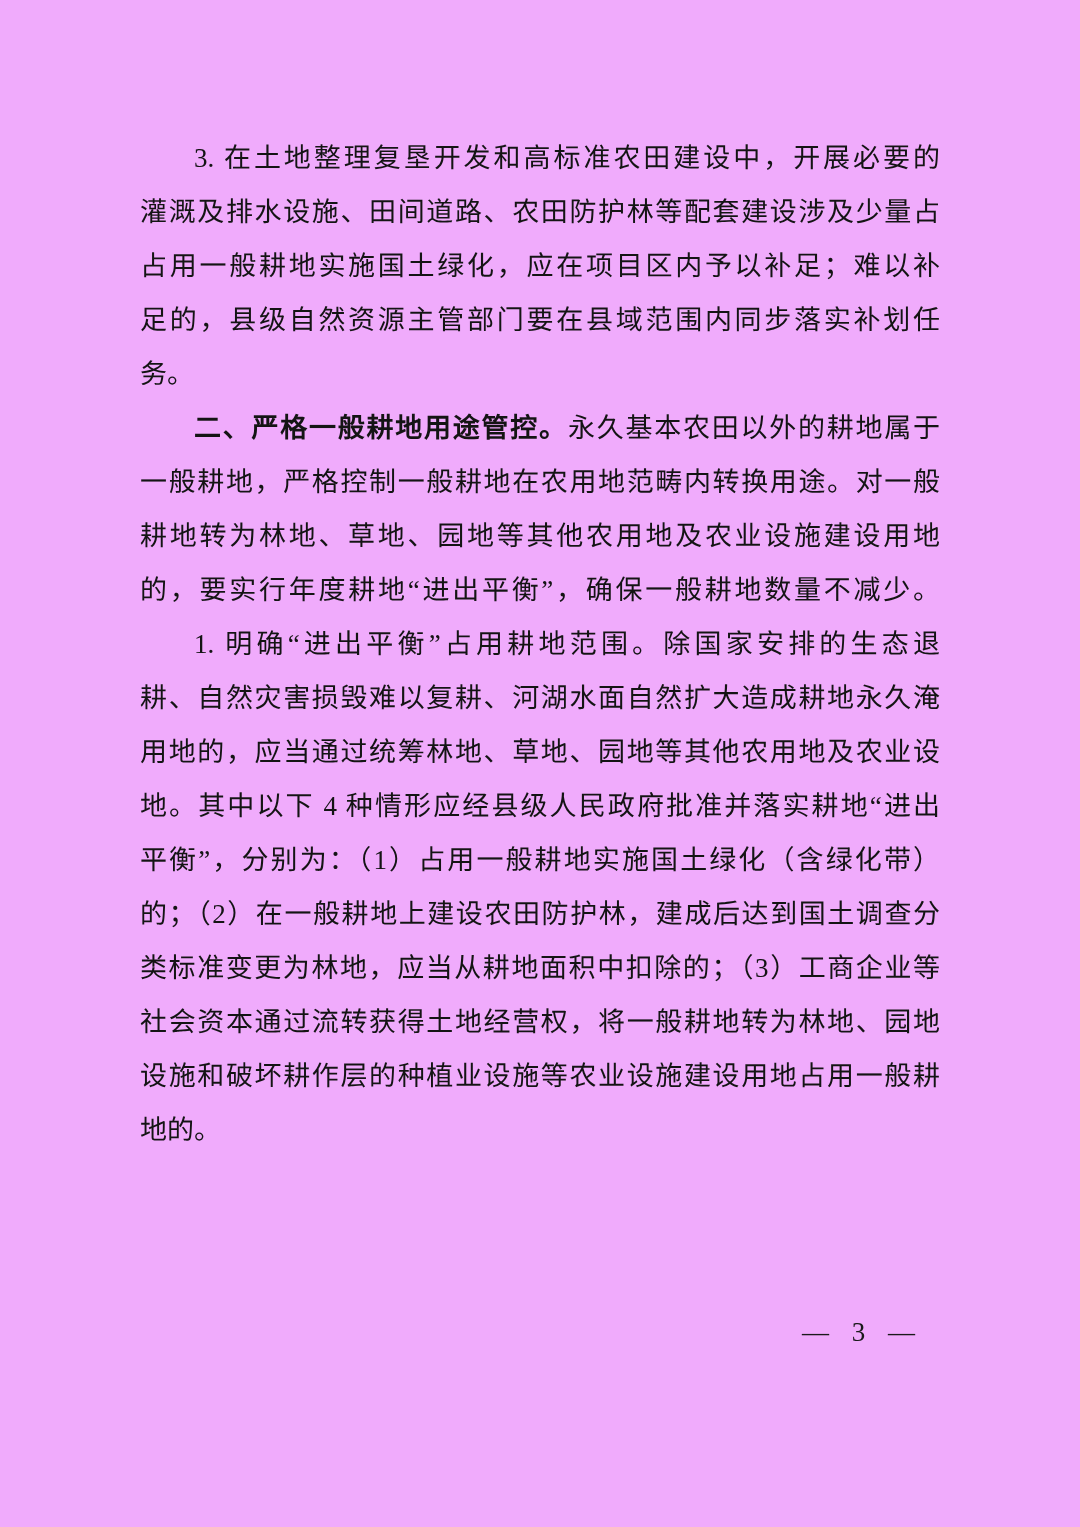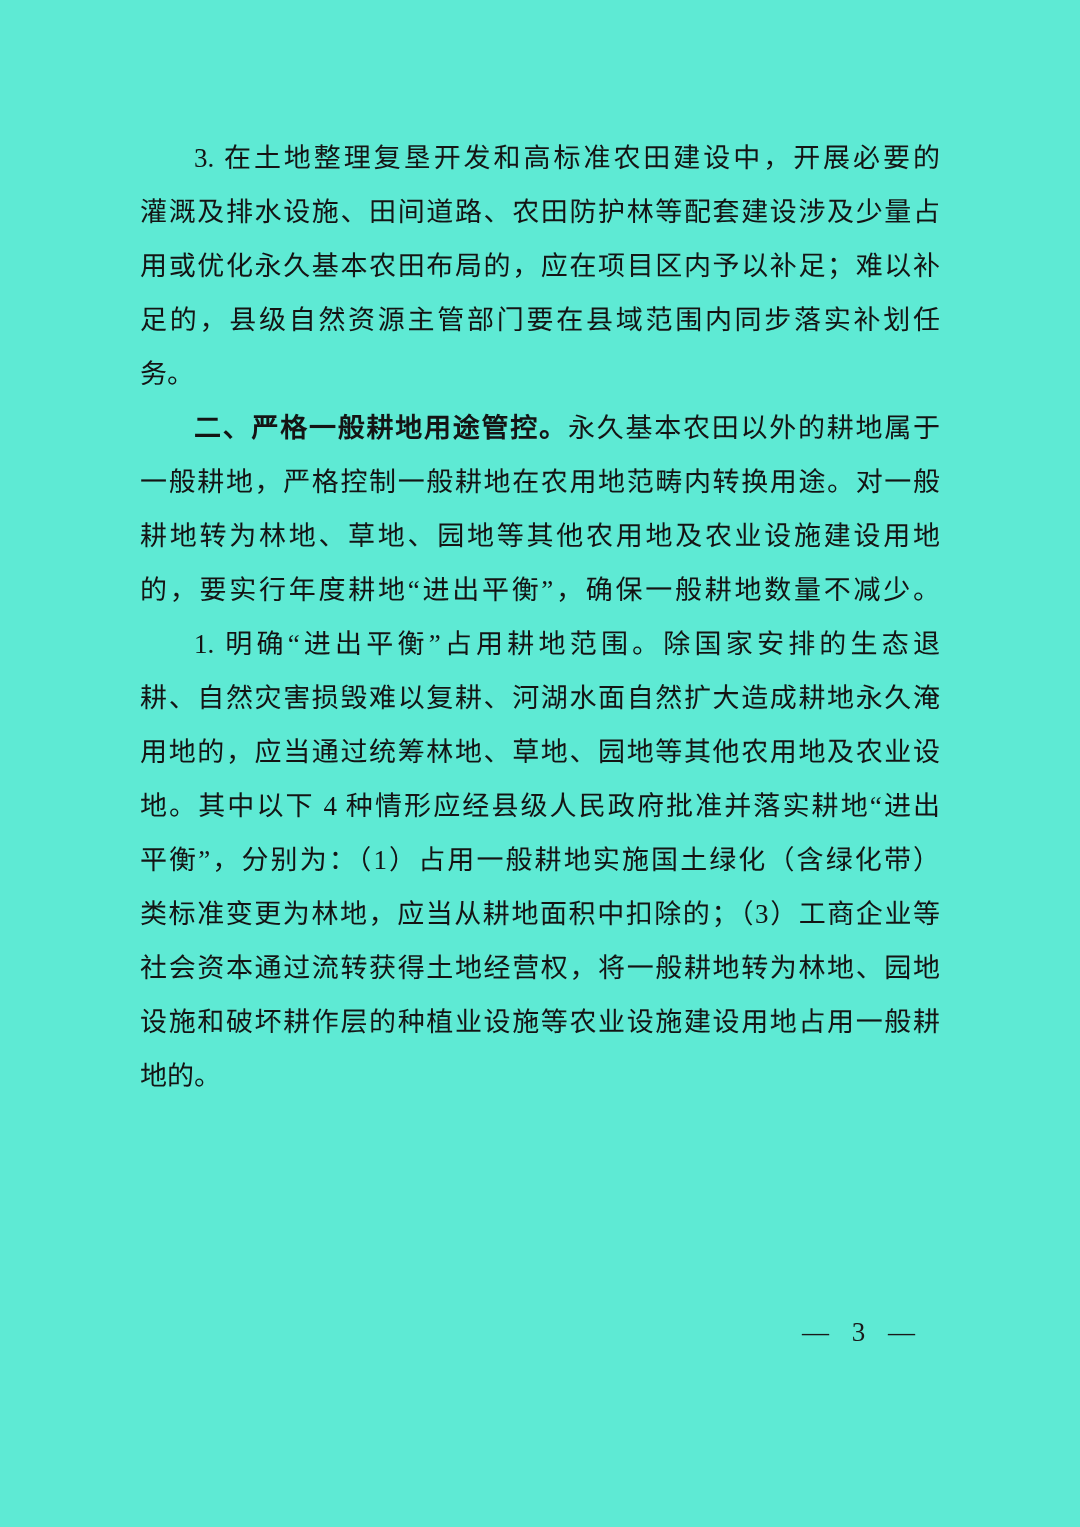--- a/index.html
+++ b/index.html
@@ -9,21 +9,21 @@
   body {
     width: 1080px;
     height: 1527px;
     overflow: hidden;
     background: #f7f7f7;
   }
   .page {
     position: relative;
     width: 1080px;
     height: 1527px;
-    background: #5eead4;
+    background: #f0abfc;
     font-family: "Liberation Serif", "DejaVu Serif", serif;
     color: #141414;
   }
   .text-column {
     position: absolute;
     left: 140px;
     top: 131px;
     width: 800px;
     font-size: 27px;
     line-height: 54px;
@@ -61,36 +61,37 @@
   }
 </style>
 </head>
 <body>
 
 <div class="page">
   <div class="text-column">
       <div>
         <div class="doc-line indent justify"><span class="seg">3. 在土地整理复垦开发和高标准农田建设中，开展必要的</span></div>
         <div class="doc-line justify"><span class="seg">灌溉及排水设施、田间道路、农田防护林等配套建设涉及少量占</span></div>
-        <div class="doc-line justify"><span class="seg">用或优化永久基本农田布局的，应在项目区内予以补足；难以补</span></div>
+        <div class="doc-line justify"><span class="seg">占用一般耕地实施国土绿化，应在项目区内予以补足；难以补</span></div>
         <div class="doc-line justify"><span class="seg">足的，县级自然资源主管部门要在县域范围内同步落实补划任</span></div>
         <div class="doc-line"><span class="seg">务。</span></div>
       </div>
       <div>
         <div class="doc-line indent justify"><span class="seg bold">二、严格一般耕地用途管控。</span><span class="seg">永久基本农田以外的耕地属于</span></div>
         <div class="doc-line justify"><span class="seg">一般耕地，严格控制一般耕地在农用地范畴内转换用途。对一般</span></div>
         <div class="doc-line justify"><span class="seg">耕地转为林地、草地、园地等其他农用地及农业设施建设用地</span></div>
         <div class="doc-line justify"><span class="seg">的，要实行年度耕地“进出平衡”，确保一般耕地数量不减少。</span></div>
       </div>
       <div>
         <div class="doc-line indent justify"><span class="seg">1. 明确“进出平衡”占用耕地范围。除国家安排的生态退</span></div>
         <div class="doc-line justify"><span class="seg">耕、自然灾害损毁难以复耕、河湖水面自然扩大造成耕地永久淹</span></div>
         <div class="doc-line justify"><span class="seg">用地的，应当通过统筹林地、草地、园地等其他农用地及农业设</span></div>
         <div class="doc-line justify"><span class="seg">地。其中以下 4 种情形应经县级人民政府批准并落实耕地“进出</span></div>
         <div class="doc-line justify"><span class="seg">平衡”，分别为：（1）占用一般耕地实施国土绿化（含绿化带）</span></div>
+        <div class="doc-line justify"><span class="seg">的；（2）在一般耕地上建设农田防护林，建成后达到国土调查分</span></div>
         <div class="doc-line justify"><span class="seg">类标准变更为林地，应当从耕地面积中扣除的；（3）工商企业等</span></div>
         <div class="doc-line justify"><span class="seg">社会资本通过流转获得土地经营权，将一般耕地转为林地、园地</span></div>
         <div class="doc-line justify"><span class="seg">设施和破坏耕作层的种植业设施等农业设施建设用地占用一般耕</span></div>
         <div class="doc-line"><span class="seg">地的。</span></div>
       </div>
     </div>
   <div class="page-number">— 3 —</div>
 </div>
 
 </body></html>

